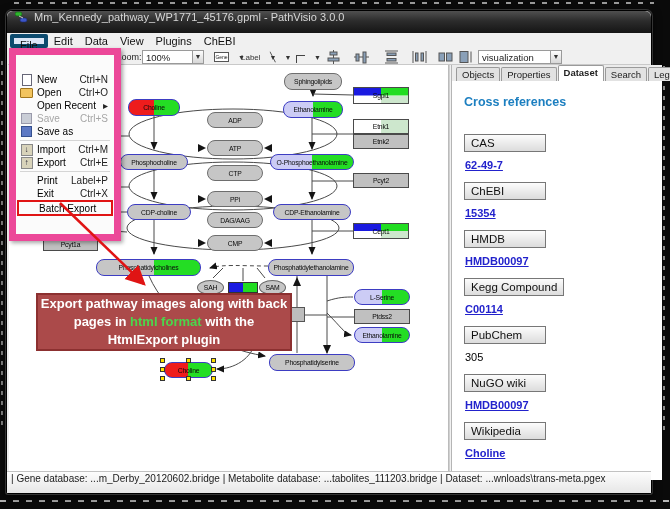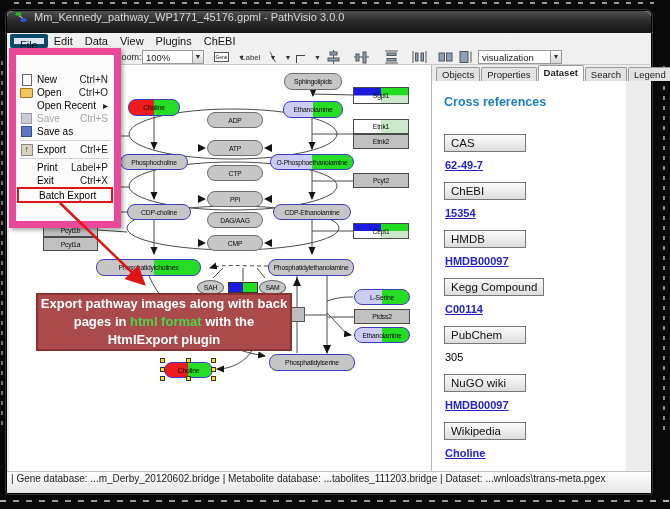--- a/index.html
+++ b/index.html
@@ -67,21 +67,21 @@
   .export-icon::before{content:"↑";width:10px;height:10px;background:#d8d3ba;border:1px solid #888;font-size:8px;line-height:9px;text-align:center;color:#223}
   .mlabel{flex:1;padding-left:3px;white-space:nowrap}
   .mshort{padding-right:3px;color:#222}
   .msep{height:1px;background:#d5d5d5;margin:2px 3px}
 
   .vscroll{position:absolute;left:442px;top:54px;width:8px;height:406px;background:#f1f1f1;border-left:1px solid #d0d0d0;font-size:5px;color:#555;text-align:center;line-height:7px}
   .hscroll{position:absolute;left:2px;top:460px;width:440px;height:9px;background:#f1f1f1;border-top:1px solid #d0d0d0}
   .hs-arrow{position:absolute;top:0;width:9px;height:8px;font-size:5px;color:#555;text-align:center;line-height:8px;background:#e6e6e6;border:1px solid #c2c2c2}
   .hs-thumb{position:absolute;left:272px;top:1px;width:50px;height:6px;background:#d9d9d9;border:1px solid #b2b2b2}
 
-  .panel{position:absolute;left:424px;top:54px;width:195px;height:415px;background:#7f1d1d;border-left:1px solid #b5b5b5}
+  .panel{position:absolute;left:444px;top:54px;width:211px;height:415px;background:#7f1d1d;border-left:1px solid #b5b5b5}
   .tabs{position:absolute;left:0;top:0;right:0;height:16px;background:#ececec;display:flex;align-items:flex-end;padding-left:4px;gap:1px}
   .tab{font-size:9.5px;padding:1px 5px 2px;background:#e2e2e2;border:1px solid #9a9a9a;border-bottom:none;border-radius:2px 2px 0 0;color:#222;height:14px}
   .tab.active{background:#fff;height:16px;font-weight:bold}
   .panel-content{position:absolute;left:0;top:16px;right:0;bottom:0;overflow:hidden;padding:14px 0 0 12px;background:#fff}
   .xref-heading{color:#1c7fc0;font-weight:bold;font-size:12.5px;margin-bottom:24px}
   .section{margin-bottom:10px}
   .shead{display:inline-block;min-width:82px;padding:2px 6px;background:linear-gradient(#fcfcfc,#dcdcdc);border:1px solid #777;font-weight:normal;font-size:11.5px;color:#111}
   .sval{margin:7px 0 0 1px;font-size:11px}
   .sval a{color:#2222cc;font-weight:bold}
   .expr-heading{font-weight:bold;font-size:12.5px;color:#111;margin-top:6px}
@@ -388,20 +388,25 @@
         <span class="mlabel">Save</span>
         <span class="mshort">Ctrl+S</span>
       </div>
       <div class="mitem">
         <span class="micon save-as-icon"></span>
         <span class="mlabel">Save as</span>
         <span class="mshort"></span>
       </div>
       <div class="msep"></div>
       <div class="mitem">
+        <span class="micon import-icon"></span>
+        <span class="mlabel">Import</span>
+        <span class="mshort">Ctrl+M</span>
+      </div>
+      <div class="mitem">
         <span class="micon export-icon"></span>
         <span class="mlabel">Export</span>
         <span class="mshort">Ctrl+E</span>
       </div>
       <div class="msep"></div>
       <div class="mitem">
         <span class="micon "></span>
         <span class="mlabel">Print</span>
         <span class="mshort">Label+P</span>
       </div>

